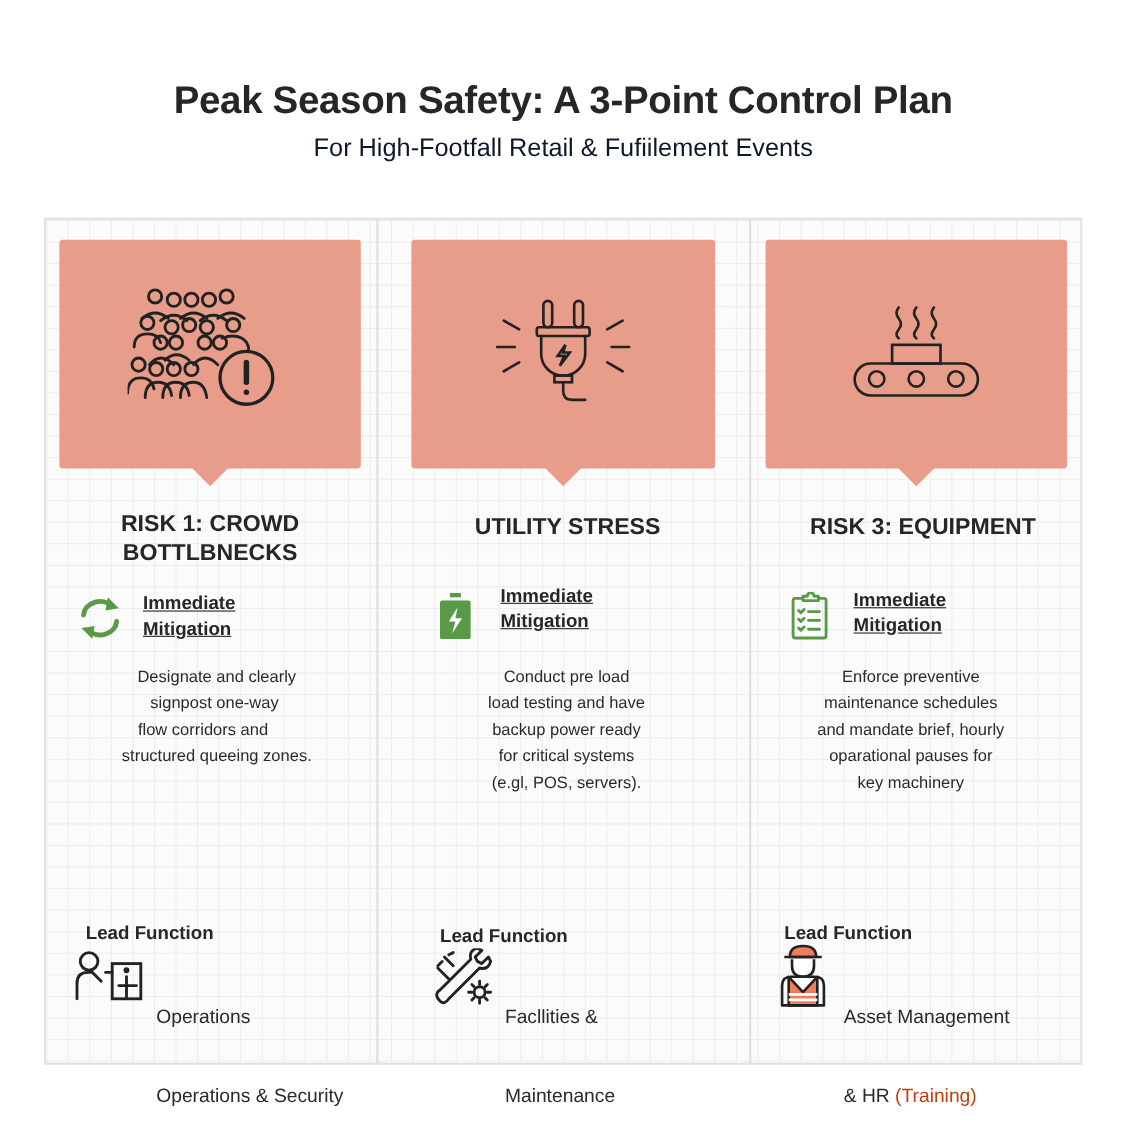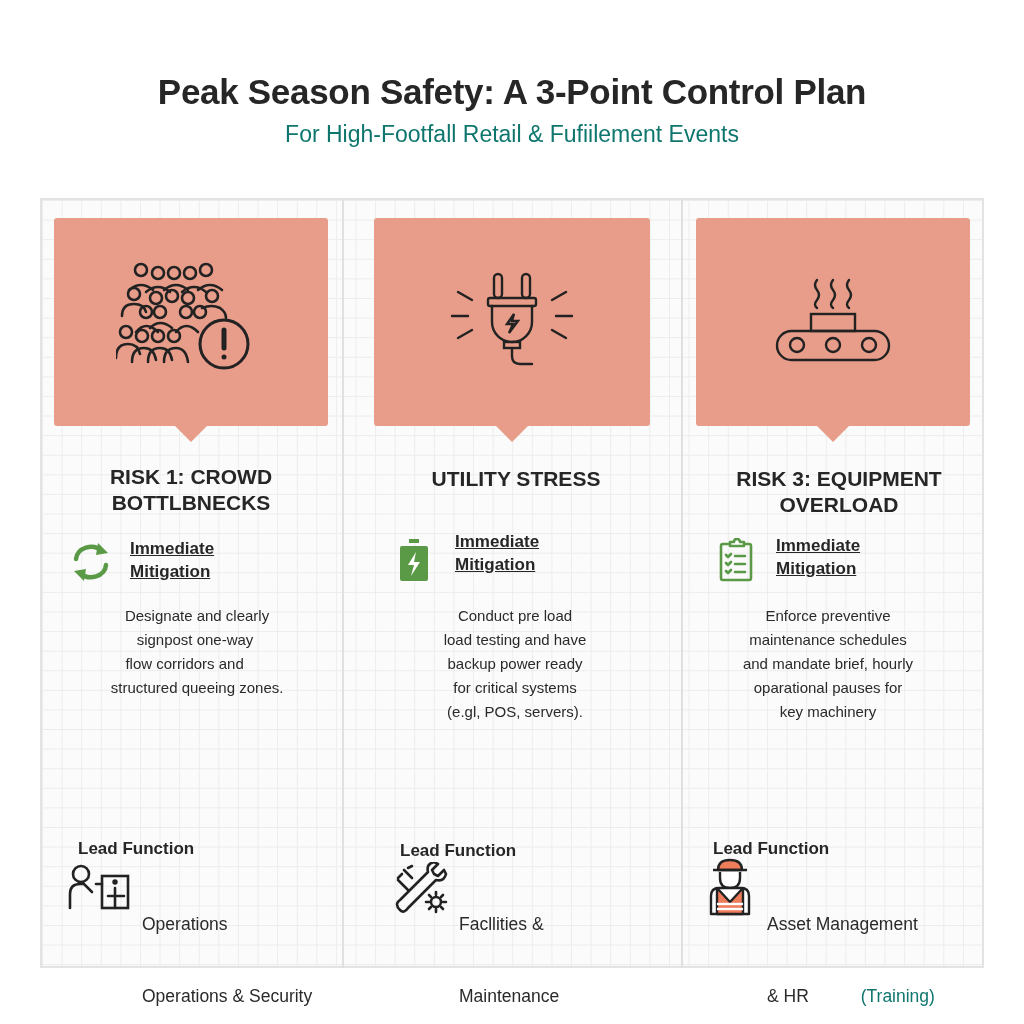--- a/index.html
+++ b/index.html
@@ -5,21 +5,21 @@
     * { box-sizing: border-box; margin: 0; padding: 0; }
     html, body { width: 1024px; height: 1024px; background: #ffffff; overflow: hidden; }
     body { font-family: "Liberation Sans", "DejaVu Sans", sans-serif; color: #222; position: relative; }
 
     .title {
       position: absolute; top: 72px; left: 0; width: 1024px; text-align: center;
       font-size: 35px; font-weight: bold; color: #262626; letter-spacing: -0.3px;
     }
     .subtitle {
       position: absolute; top: 121px; left: 0; width: 1024px; text-align: center;
-      font-size: 23px; color: #0f766e;
+      font-size: 23px; color: #0f172a;
     }
 
     .board {
       position: absolute; left: 40px; top: 198px; width: 944px; height: 770px;
       border: 2px solid #e3e3e3;
       background-color: #fbfbfb;
       background-image:
         linear-gradient(to right, #ececec 1px, transparent 1px),
         linear-gradient(to bottom, #ececec 1px, transparent 1px);
       background-size: 19.6px 19.6px;
@@ -43,21 +43,21 @@
     .mit-icon { position: absolute; }
     .mit-label {
       position: absolute; font-weight: bold; font-size: 17px; color: #262626; line-height: 23px; text-align: left; text-decoration: underline;
     }
     .desc {
       position: absolute; font-size: 15px; color: #2a2a2a; line-height: 24px; white-space: pre; text-align: center;
     }
     .lead-label { position: absolute; font-weight: bold; font-size: 17px; color: #262626; margin-top: 44px; }
     .lead-icon { position: absolute; }
     .lead-text { position: absolute; font-size: 17.5px; color: #2a2a2a; line-height: 24px; white-space: pre; }
-    .accent { color: #0f766e; margin-left: 47px; }
+    .accent { color: #c2410c; }
   </style>
 </head>
 <body>
 
 <div class="title">Peak Season Safety: A 3-Point Control Plan</div>
 <div class="subtitle">For High-Footfall Retail &amp; Fufiilement Events</div>
 
 <div class="board"></div>
 <div class="col-sep" style="left:342px"></div>
 <div class="col-sep" style="left:681px"></div>
@@ -206,21 +206,20 @@
         <rect x="36" y="36" width="44" height="17"></rect>
         <rect x="2" y="53" width="112" height="29" rx="14.5"></rect>
         <circle cx="22" cy="67" r="7"></circle>
           <circle cx="58" cy="67" r="7"></circle>
           <circle cx="94" cy="67" r="7"></circle>
       </svg>
     </div>
   </div>
   <div class="risk-title" style="left:694px;width:290px;top:466px">
     <div>RISK 3: EQUIPMENT</div>
-    <div>OVERLOAD</div>
   </div>
   <div class="mit-icon" style="left:719px;top:538px">
     <svg width="34" height="44" viewBox="0 0 34 44" fill="none" stroke="#5a9a46" stroke-width="2.6" stroke-linecap="round" stroke-linejoin="round">
       <rect x="2" y="6" width="30" height="36" rx="2"></rect>
       <path d="M11 6 v-2 h4 q0-3 3-3 q3 0 3 3 h4 v4 h-14 z" fill="#ffffff"></path>
       <path d="M7 17 l2 2 l3 -3 M16 18 h10"></path>
       <path d="M7 25 l2 2 l3 -3 M16 26 h10"></path>
       <path d="M7 33 l2 2 l3 -3 M16 34 h10"></path>
     </svg>
   </div>

